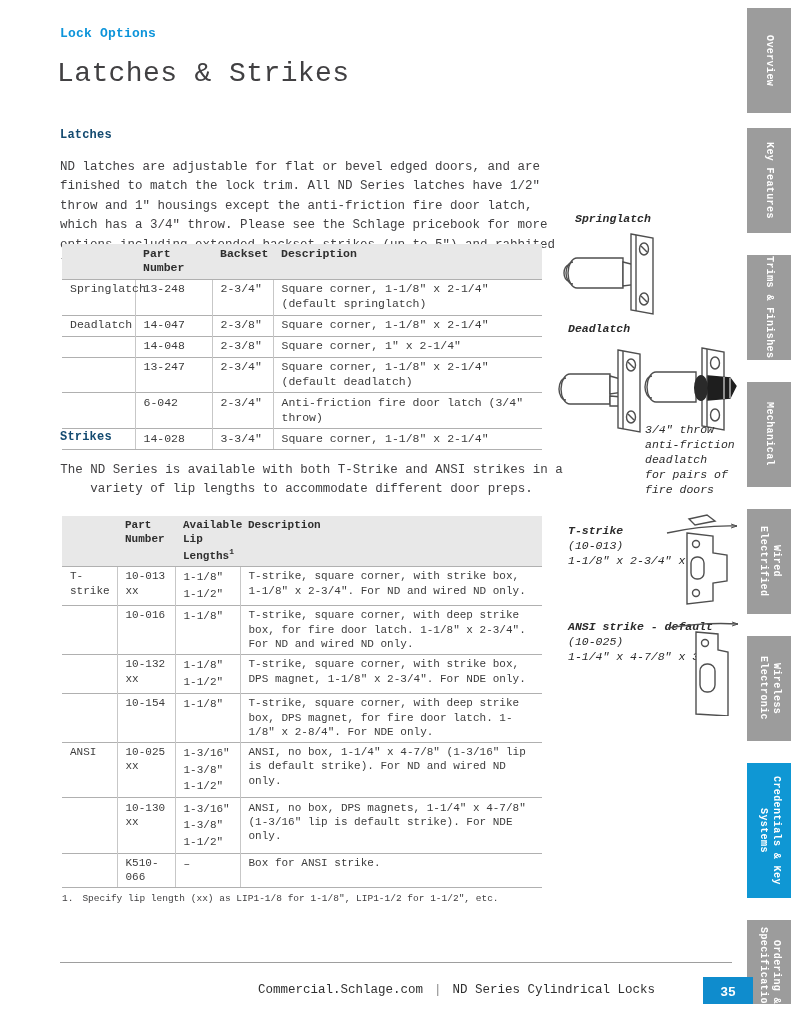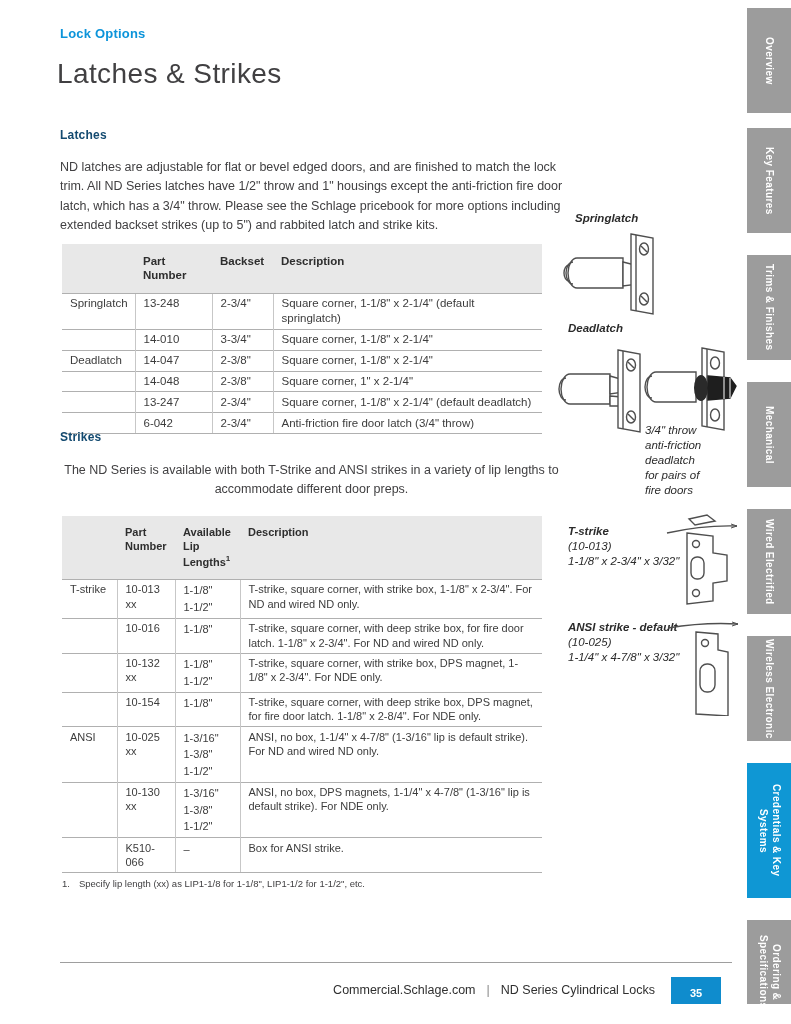--- a/index.html
+++ b/index.html
@@ -1,34 +1,34 @@
 <!DOCTYPE html>
 <html><head>
 <meta charset="utf-8">
 <style>
   html,body{margin:0;padding:0;background:#fff;}
   .page{position:relative;width:791px;height:1004px;margin:0 auto;background:#fff;
-        font-family:Liberation Sans, sans-serif;color:#414042;overflow:hidden;}
+        font-family:Liberation Mono, monospace;color:#414042;overflow:hidden;}
 
   
   .eyebrow{position:absolute;left:60px;top:26px;font-size:13px;font-weight:bold;color:#0c94da;letter-spacing:.2px;}
   .page-title{position:absolute;left:57px;top:58px;font-size:28px;font-weight:400;color:#414042;letter-spacing:.4px;}
   .section-heading{position:absolute;font-size:12px;font-weight:bold;color:#134a70;letter-spacing:.2px;}
   #latches-heading{left:60px;top:128px;}
   #strikes-heading{left:60px;top:430px;}
   .body-par{position:absolute;left:60px;width:503px;font-size:12.5px;line-height:1.55;color:#414042;}
   #latches-par{top:158px;}
   #strikes-par{top:461px;}
 
   
   table{border-collapse:collapse;table-layout:fixed;}
   #latch-table{position:absolute;left:62px;top:244px;width:480px;font-size:11.5px;}
   #strike-block{position:absolute;left:62px;top:516px;width:480px;}
   #strike-table{width:480px;font-size:11px;}
-  th{background:#e8e8e8;text-align:left;font-weight:bold;color:#2e2e2e;padding:10px 8px;vertical-align:top;line-height:1.25;}
+  th{background:#e8e8e8;text-align:left;font-weight:bold;color:#2e2e2e;padding:3px 8px;vertical-align:top;line-height:1.25;}
   td{padding:2.5px 8px;vertical-align:top;line-height:1.3;color:#3c3c3c;border-top:1px solid #b0b0b0;}
   tbody td + td{border-left:1px solid #c7c7c7;}
   tbody tr:last-child td{border-bottom:1px solid #b0b0b0;}
   td.lips{white-space:pre-line;line-height:1.5;}
   sup{font-size:8px;}
   .footnote{margin-top:5px;font-size:9.5px;color:#414042;}
   .footnote .marker{margin-right:9px;}
 
   
   .fig-label{position:absolute;font-size:11.5px;font-weight:bold;font-style:italic;color:#2b2b2b;}
@@ -58,22 +58,22 @@
   .tab:nth-child(4){top:382px;height:105px;}
   .tab:nth-child(5){top:509px;height:105px;}
   .tab:nth-child(6){top:636px;height:105px;}
   .tab:nth-child(7){top:763px;height:135px;}
   .tab:nth-child(8){top:920px;height:104px;}
 
   
   .footer-rule{position:absolute;left:60px;top:962px;width:672px;height:1px;background:#9e9e9e;}
   .footer-text{position:absolute;right:136px;top:983px;font-size:12.5px;color:#2f2f2f;}
   .footer-text .sep{color:#8a8a8a;padding:0 11px;}
-  .page-num{position:absolute;left:671px;top:977px;width:50px;height:31px;background:#0f8ccd;color:#fff;
-            font-size:11px;font-weight:bold;display:flex;align-items:center;justify-content:center;}
+  .page-num{position:absolute;left:703px;top:977px;width:50px;height:31px;background:#0f8ccd;color:#fff;
+            font-size:13px;font-weight:bold;display:flex;align-items:center;justify-content:center;}
 
   svg{display:block;}
 </style>
 </head>
 <body>
 
 <div class="page">
 
   <div class="eyebrow">Lock Options</div>
   <h1 class="page-title" style="margin:0;">Latches &amp; Strikes</h1>
@@ -97,26 +97,20 @@
       </tr>
     </thead>
     <tbody>
         <tr>
           <td>Springlatch</td>
           <td>13-248</td>
           <td>2-3/4"</td>
           <td>Square corner, 1-1/8" x 2-1/4" (default springlatch)</td>
         </tr>
         <tr>
-          <td></td>
-          <td>14-010</td>
-          <td>3-3/4"</td>
-          <td>Square corner, 1-1/8" x 2-1/4"</td>
-        </tr>
-        <tr>
           <td>Deadlatch</td>
           <td>14-047</td>
           <td>2-3/8"</td>
           <td>Square corner, 1-1/8" x 2-1/4"</td>
         </tr>
         <tr>
           <td></td>
           <td>14-048</td>
           <td>2-3/8"</td>
           <td>Square corner, 1" x 2-1/4"</td>
@@ -125,20 +119,26 @@
           <td></td>
           <td>13-247</td>
           <td>2-3/4"</td>
           <td>Square corner, 1-1/8" x 2-1/4" (default deadlatch)</td>
         </tr>
         <tr>
           <td></td>
           <td>6-042</td>
           <td>2-3/4"</td>
           <td>Anti-friction fire door latch (3/4" throw)</td>
+        </tr>
+        <tr>
+          <td></td>
+          <td>14-028</td>
+          <td>3-3/4"</td>
+          <td>Square corner, 1-1/8" x 2-1/4"</td>
         </tr>
       </tbody>
   </table>
 
   <h2 class="section-heading" id="strikes-heading" style="margin:0;">Strikes</h2>
   <p class="body-par" id="strikes-par" style="margin:0;text-align:center;">The ND Series is available with both T-Strike and ANSI strikes in a variety of lip lengths to accommodate different door preps.</p>
 
   <div id="strike-block">
     <table id="strike-table">
       <colgroup>

